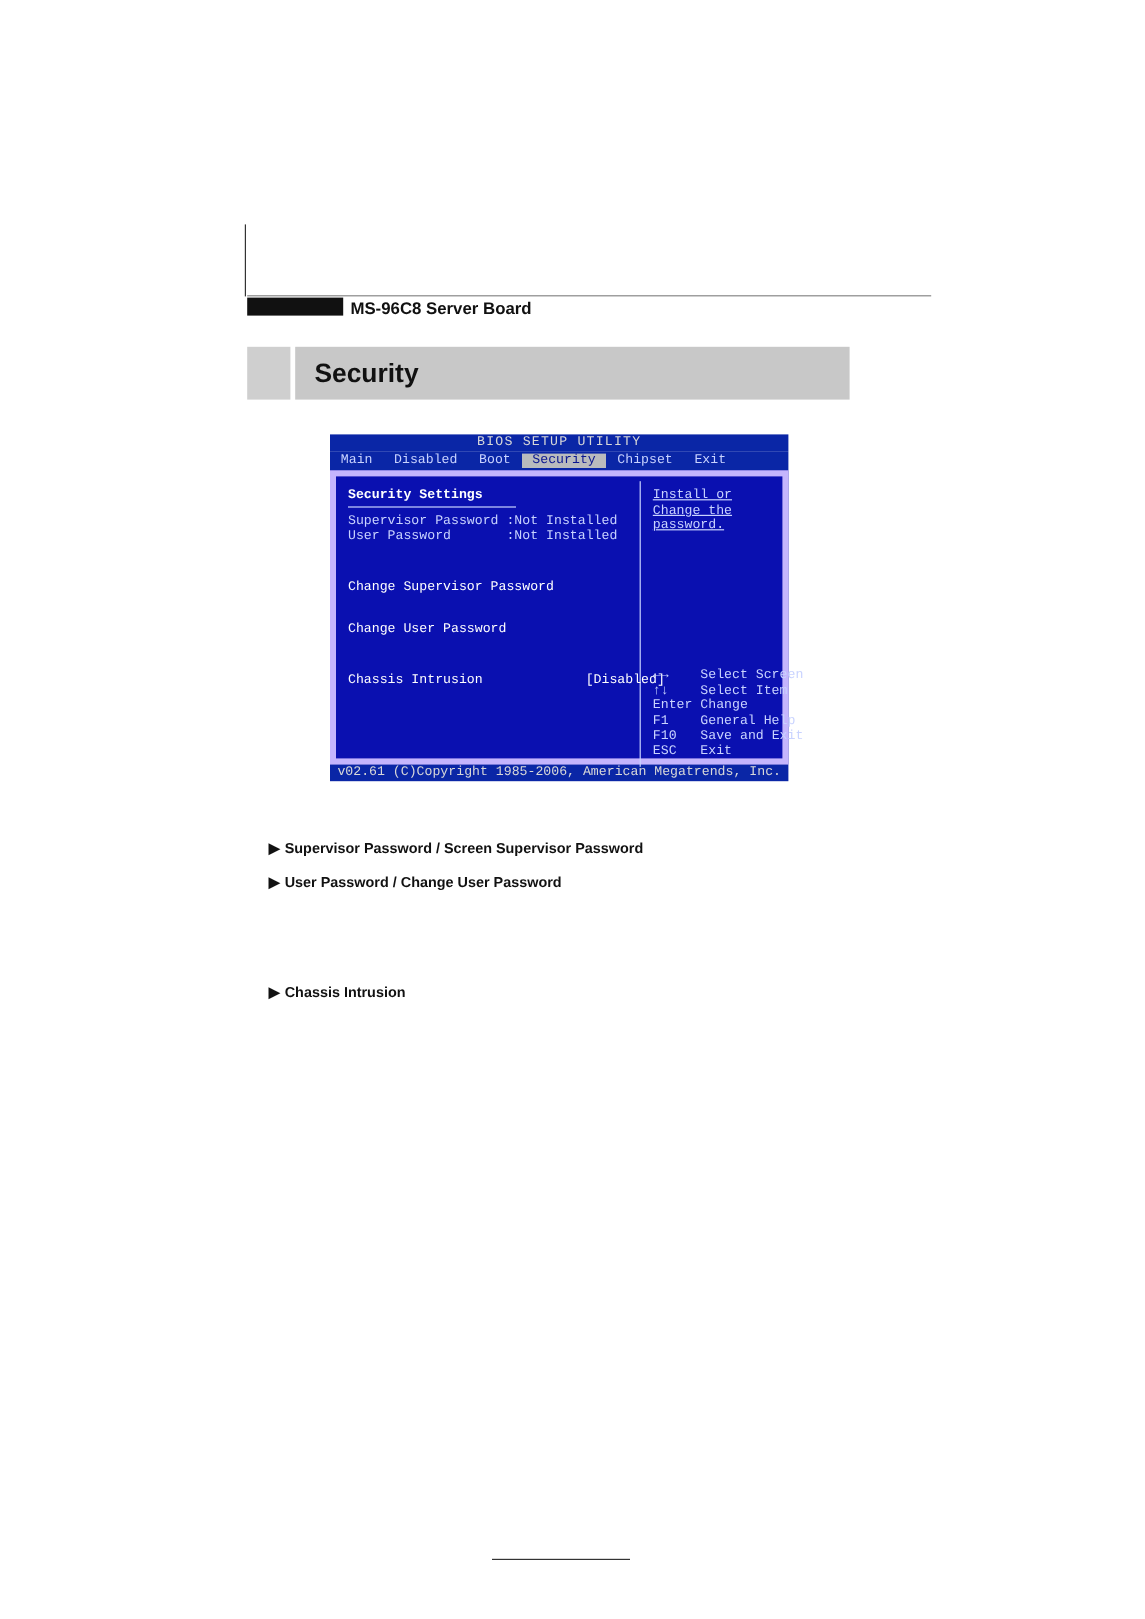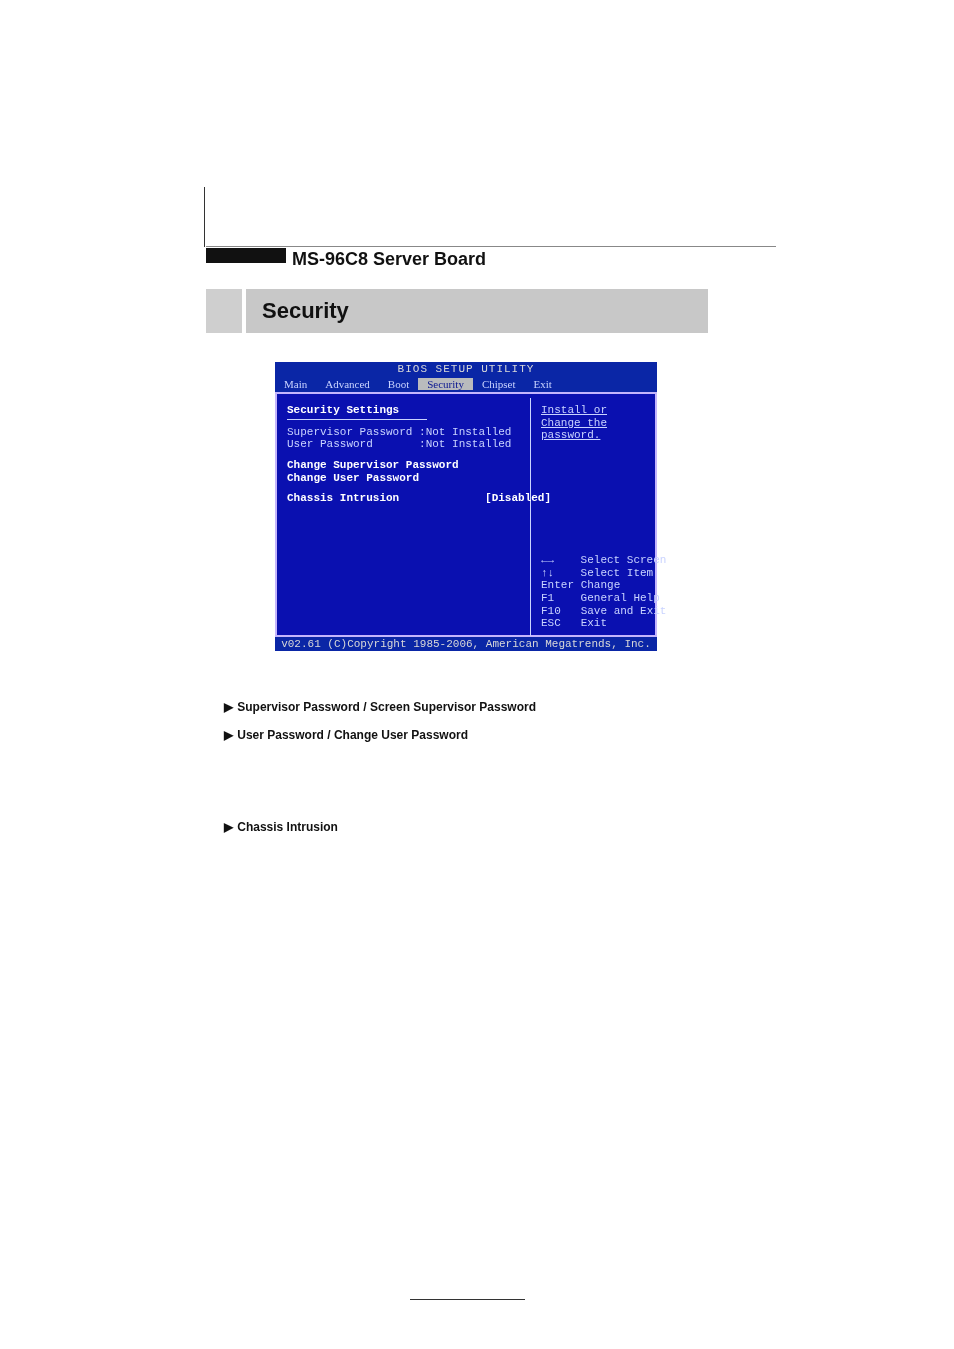--- a/index.html
+++ b/index.html
@@ -37,21 +37,21 @@
     top: 248px;
     width: 80px;
     height: 15px;
     background: #111;
   }
   .board-title {
     position: absolute;
     left: 292px;
     top: 249px;
     font-weight: bold;
-    font-size: 18px;
+    font-size: 14px;
     font-family: Arial, Helvetica, sans-serif;
     color: #111;
   }
   .left-grey-tab {
     position: absolute;
     left: 206px;
     top: 289px;
     width: 36px;
     height: 44px;
     background: #cfcfcf;
@@ -98,31 +98,31 @@
   }
   .bios-tabs {
     height: 16px;
     background: linear-gradient(#0a26a6,#0a26a6);
     display: flex;
     align-items: center;
   }
   .bios-tab {
     padding: 0 9px;
     color: #c9d3ff;
-    font-family: Liberation Serif, serif;
+    font-family: Liberation Mono, monospace;
   }
   .bios-tab.active {
     background: #b9bbbd;
     color: #0a1690;
   }
   .bios-body {
     position: relative;
     height: 245px;
     background: #0a10b0;
-    border: 2px solid #c4b5fd;
+    border: 5px solid #c4b5fd;
     box-sizing: border-box;
   }
   .bios-left {
     position: absolute;
     left: 4px;
     top: 4px;
     width: 250px;
     height: 238px;
     border-right: 1px solid #c9d3ff;
     box-sizing: border-box;
@@ -146,21 +146,22 @@
     margin-bottom: 2px;
   }
   .bios-sep {
     border-top: 1px solid #c9d3ff;
     margin-bottom: 6px;
     width: 140px;
   }
   .bios-row { white-space: pre; }
   .bios-selectable {
     color: #ffffff;
-    font-weight: bold;
+    font-weight: normal;
+    margin-top: 22px;
   }
   .bios-help {
     position: absolute;
     bottom: 6px;
     left: 6px;
     right: 6px;
     color: #c9d3ff;
   }
   .bios-help-row { white-space: pre; }
   .bios-footer {
@@ -210,21 +211,21 @@
   <div class="section-bar">
     <span>Security</span>
   </div>
 
   <div class="bios">
     <div class="bios-titlebar">
       <span>BIOS SETUP UTILITY</span>
     </div>
     <div class="bios-tabs">
       <span class="bios-tab">Main</span>
-      <span class="bios-tab">Advanced</span>
+      <span class="bios-tab">Disabled</span>
       <span class="bios-tab">Boot</span>
       <span class="bios-tab active">Security</span>
       <span class="bios-tab">Chipset</span>
       <span class="bios-tab">Exit</span>
     </div>
     <div class="bios-body">
       <div class="bios-left">
         <div class="bios-heading">Security Settings</div>
         <div class="bios-sep"></div>
         <div class="bios-row"><span>Supervisor Password</span> :<span>Not Installed</span></div>

